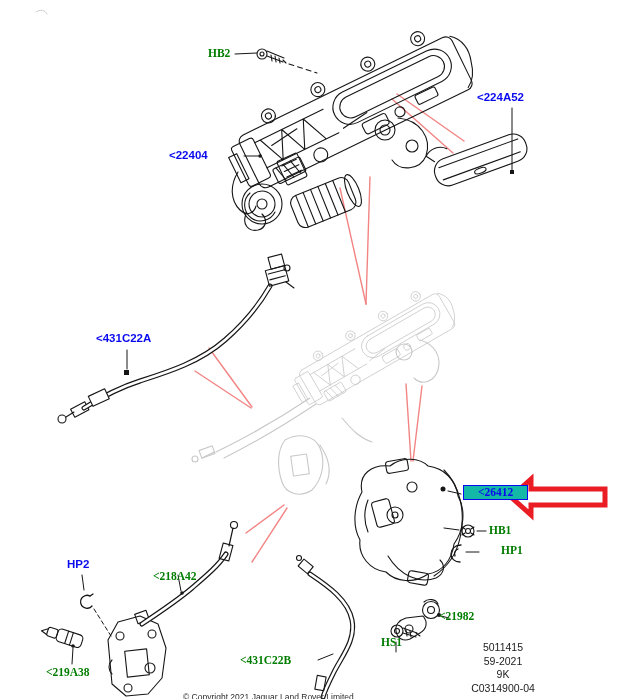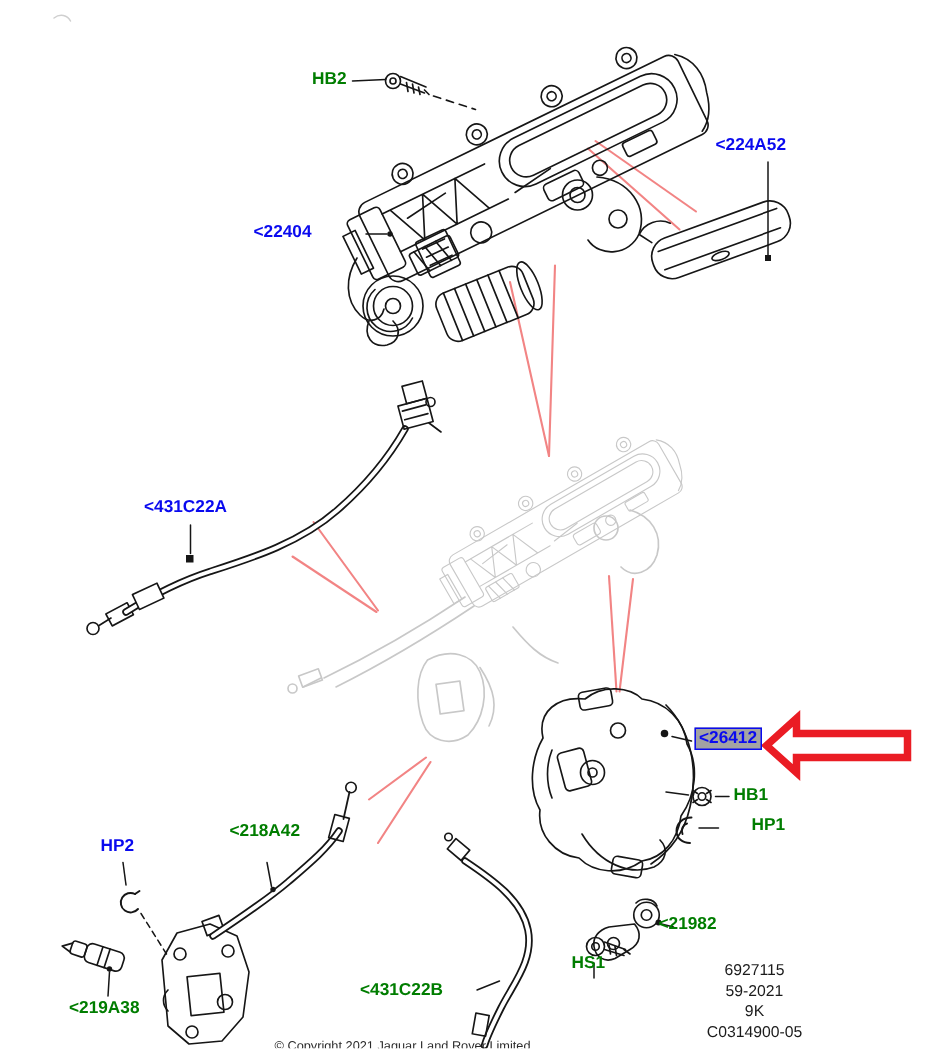--- a/index.html
+++ b/index.html
@@ -5,23 +5,23 @@
   html,body{margin:0;padding:0;background:#fff;}
   .stage{
     position:relative;width:619px;height:699px;background:var(--background,#fff);
     overflow:hidden;font-family:"Liberation Sans",sans-serif;
   }
   .stage svg{position:absolute;left:0;top:0;}
   .part-label{
     position:absolute;font-weight:bold;font-size:11.5px;line-height:13px;
     white-space:nowrap;letter-spacing:0;cursor:default;
   }
-  .green{color:var(--label-green,#007d00);}
+  .green{color:var(--label-green,#007d00);font-family:Liberation Serif, serif;}
   .blue{color:var(--label-blue,#0a0aef);}
-  .boxed{border:1.5px solid var(--label-blue,#0a0aef);background:#a3a3a3;padding:0 2px;}
+  .boxed{border:1.5px solid var(--label-blue,#0a0aef);background:#14b8a6;padding:0 14px;font-family:Liberation Serif, serif;}
   .footer-block{
     position:absolute;left:443px;top:641px;width:120px;text-align:center;
     font-size:10.5px;line-height:13.6px;color:#1b1b1b;
   }
   .copyright{
     position:absolute;left:183px;top:692px;font-size:8.5px;color:#2b2b2b;white-space:nowrap;
   }
 </style>
 </head>
 <body>
@@ -254,31 +254,31 @@
   <g>
     <polygon points="511,497 531,479 531,489 605,489 605,505 531,505 531,515" fill="#ffffff" stroke="#ea1c24" stroke-width="5" stroke-linejoin="miter" stroke-miterlimit="10"></polygon>
   </g>
 </svg>
 
   <div class="part-label green" style="left:208px;top:47px">HB2</div>
   <div class="part-label blue" style="left:169px;top:149px">&lt;22404</div>
   <div class="part-label blue" style="left:477px;top:91px">&lt;224A52</div>
   <div class="part-label blue" style="left:96px;top:332px">&lt;431C22A</div>
   <div class="part-label blue" style="left:67px;top:558px">HP2</div>
-  <div class="part-label green" style="left:153px;top:548px">&lt;218A42</div>
+  <div class="part-label green" style="left:153px;top:570px">&lt;218A42</div>
   <div class="part-label green" style="left:46px;top:666px">&lt;219A38</div>
   <div class="part-label green" style="left:240px;top:654px">&lt;431C22B</div>
   <div class="part-label green" style="left:381px;top:636px">HS1</div>
   <div class="part-label green" style="left:439px;top:610px">&lt;21982</div>
   <div class="part-label blue boxed" style="left:463px;top:485px">&lt;26412</div>
   <div class="part-label green" style="left:489px;top:524px">HB1</div>
   <div class="part-label green" style="left:501px;top:544px">HP1</div>
 
   <div class="footer-block">
-    <div>6927115</div>
+    <div>5011415</div>
     <div>59-2021</div>
     <div>9K</div>
-    <div>C0314900-05</div>
+    <div>C0314900-04</div>
   </div>
 
   <div class="copyright">© Copyright 2021 Jaguar Land Rover Limited</div>
 
 </div>
 
 </body></html>

